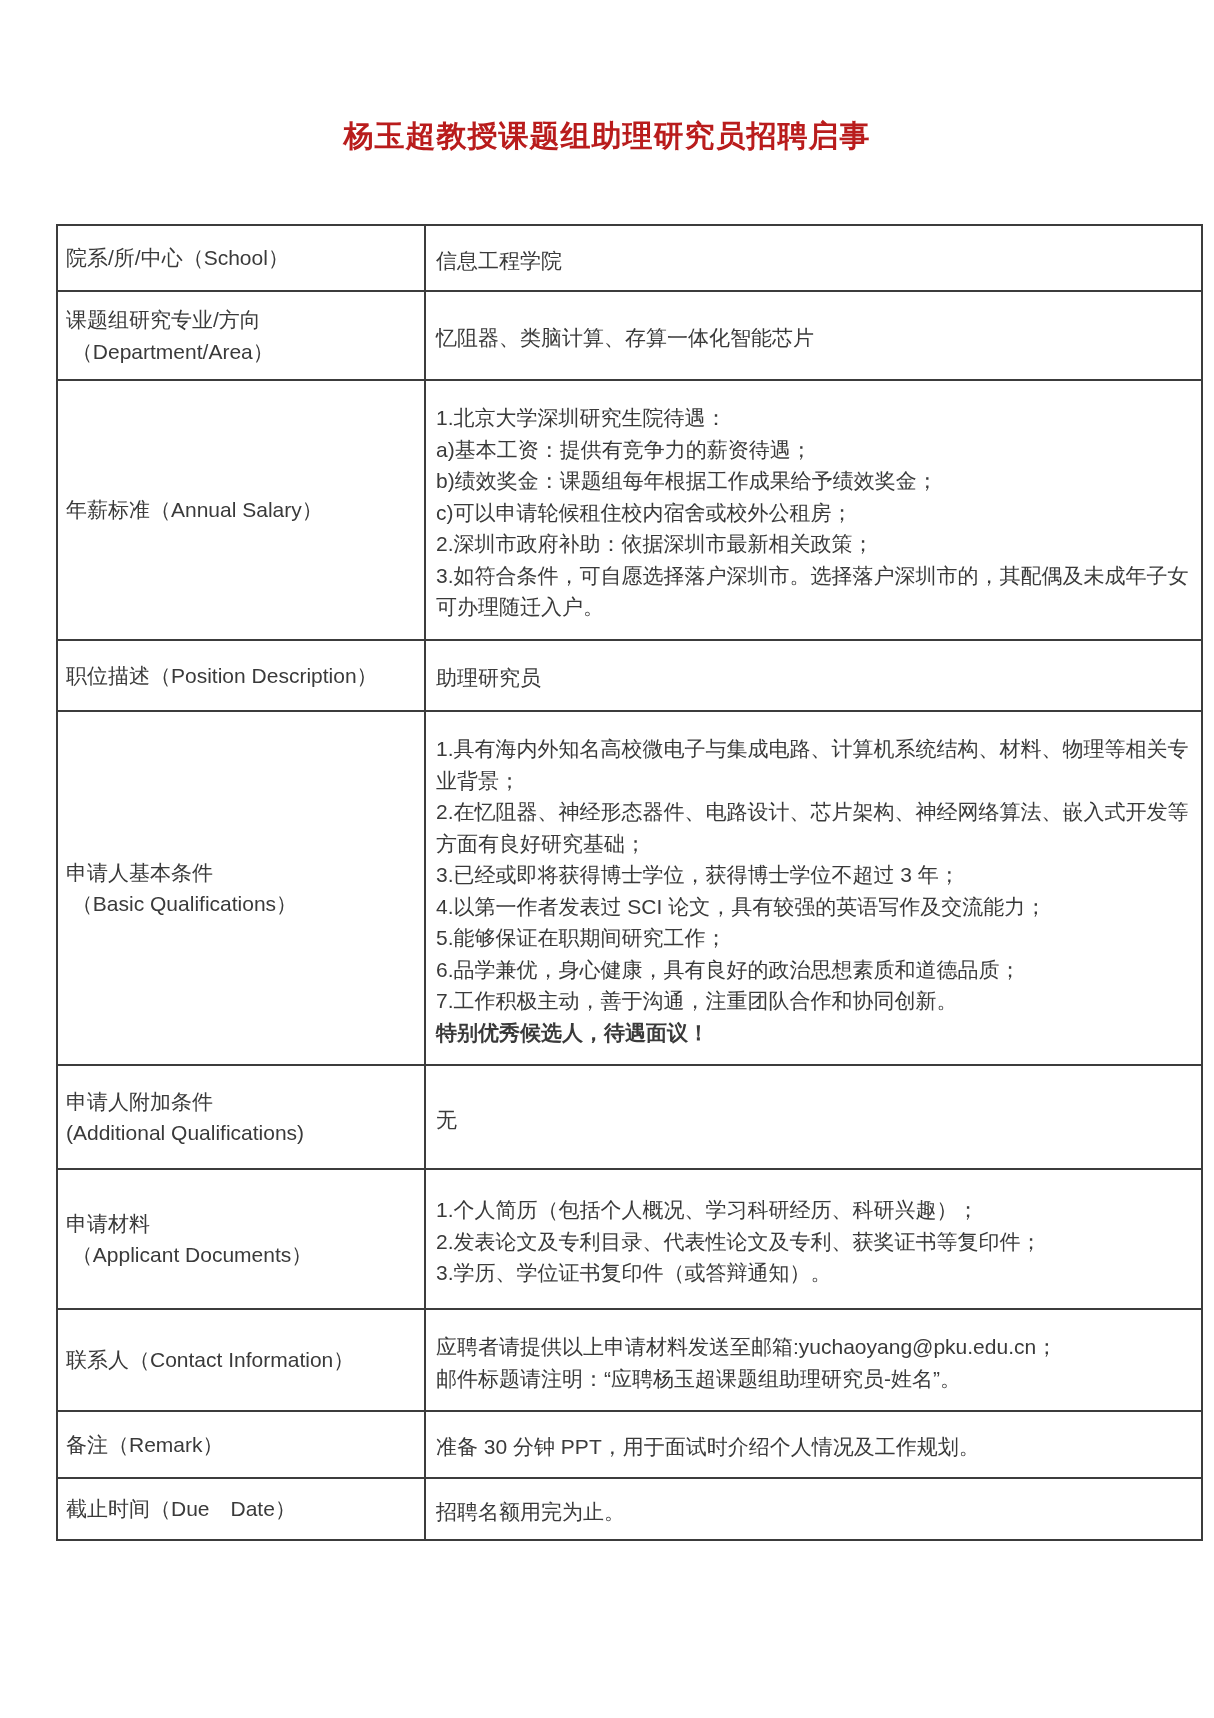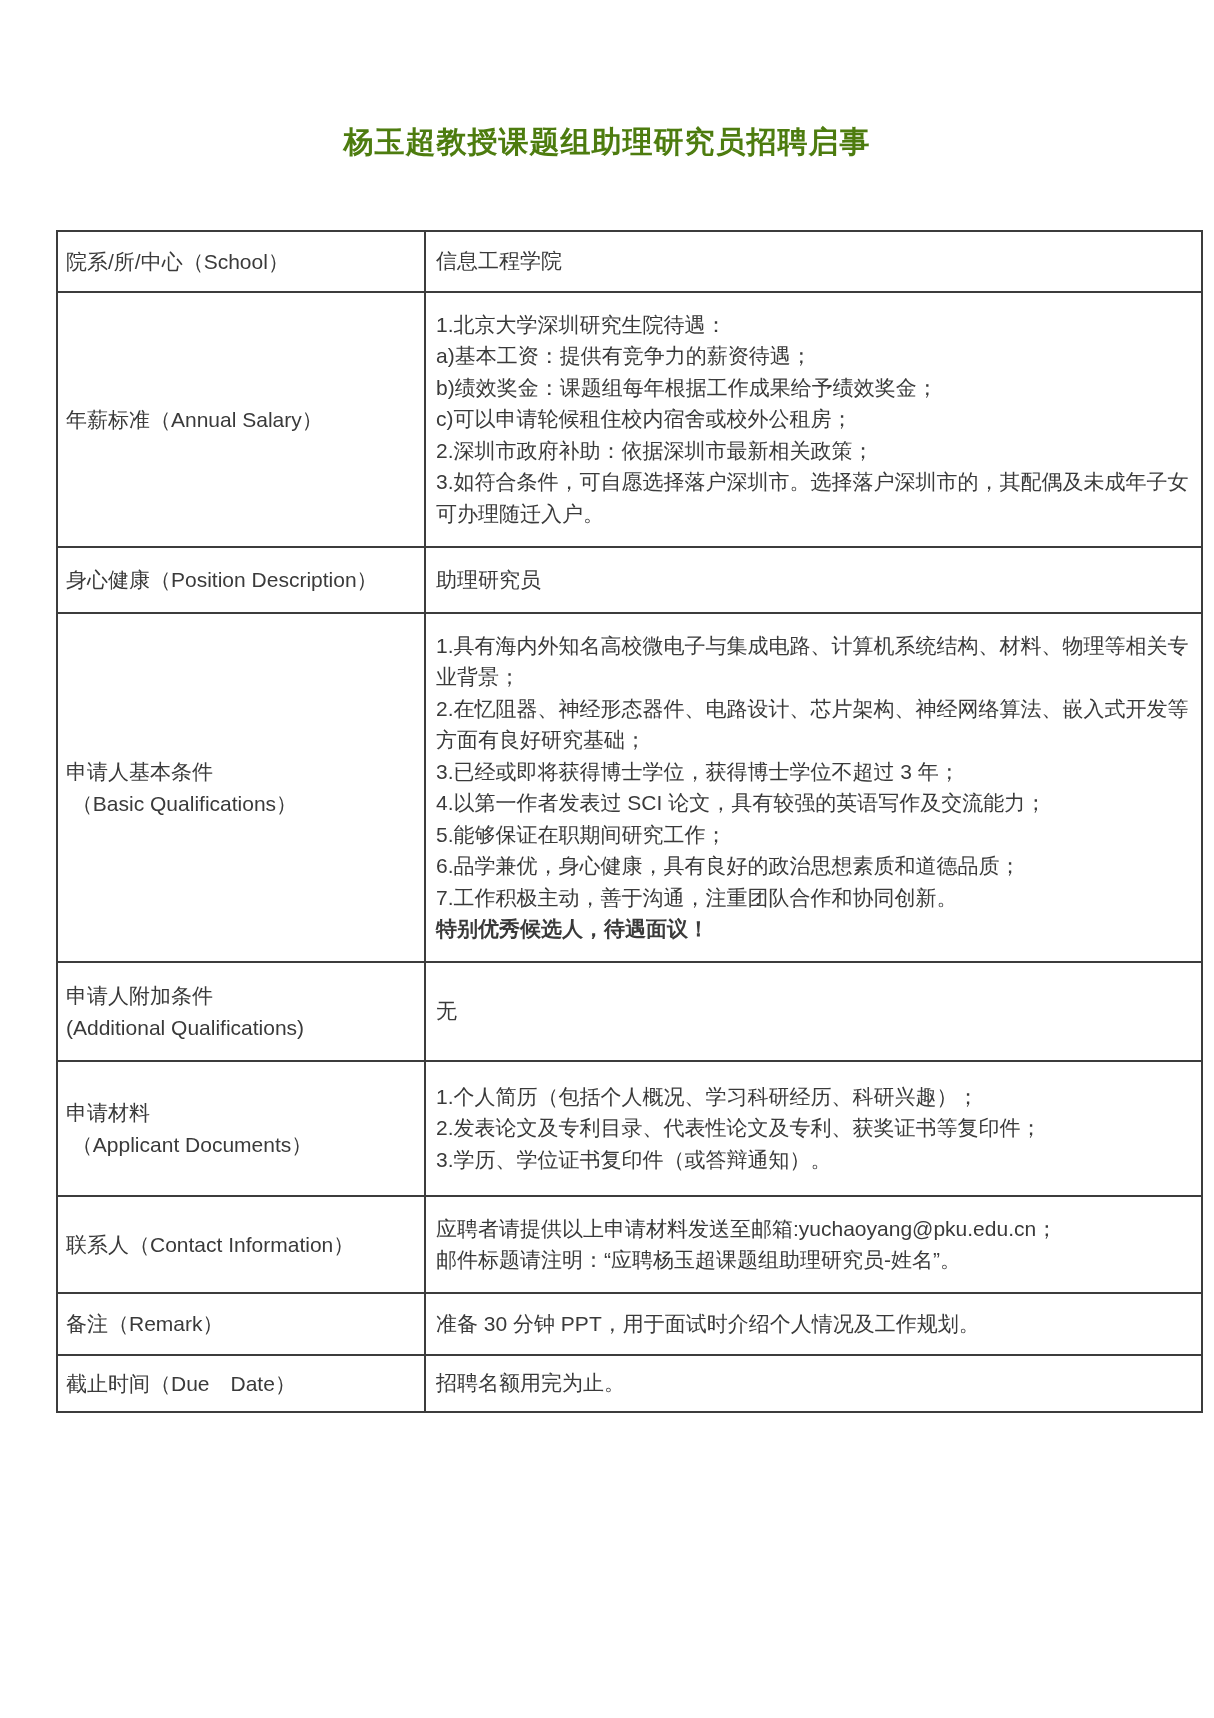--- a/index.html
+++ b/index.html
@@ -8,26 +8,26 @@
     background: #ffffff;
   }
   body {
     width: 1214px;
     height: 1718px;
     font-family: "Liberation Sans", "DejaVu Sans", sans-serif;
     color: #3a3a3a;
     position: relative;
   }
   .page-title {
-    margin: 10px;
+    margin: 4px;
     padding-top: 112px;
     text-align: center;
     font-size: 30px;
     font-weight: bold;
-    color: #4d7c0f;
+    color: #b91c1c;
     letter-spacing: 1px;
     white-space: pre-wrap;
   }
   table.notice-table {
     border-collapse: collapse;
     table-layout: fixed;
     width: 1147px;
     margin-left: 56px;
     margin-top: 67px;
   }
@@ -38,21 +38,21 @@
     vertical-align: middle;
     color: #3a3a3a;
     white-space: pre-wrap;
     overflow: hidden;
   }
   td.cell-label {
     width: 350px; 
     padding: 5px 8px 5px 8px;
   }
   td.cell-content {
-    padding: 4px 12px 5px 10px;
+    padding: 10px 12px 5px 10px;
   }
   .bold-note {
     font-weight: bold;
   }
   
   tr.r0  td { height: 49px; }
   tr.r1  td { height: 75px; }
   tr.r2  td { height: 72px; }
   tr.r3  td { height: 243px; border-radius: 31px; }
   tr.r4  td { height: 54px; }
@@ -67,31 +67,36 @@
 <body>
 
 <h1 class="page-title">杨玉超教授课题组助理研究员招聘启事</h1>
 
 <table class="notice-table">
   <tbody>
     <tr class="r0">
       <td class="cell-label">院系/所/中心（School）</td>
       <td class="cell-content">信息工程学院</td>
     </tr>
+    <tr class="r2">
+      <td class="cell-label">课题组研究专业/方向
+ （Department/Area）</td>
+      <td class="cell-content">忆阻器、类脑计算、存算一体化智能芯片</td>
+    </tr>
     <tr class="r3">
       <td class="cell-label">年薪标准（Annual Salary）</td>
       <td class="cell-content">1.北京大学深圳研究生院待遇：
 a)基本工资：提供有竞争力的薪资待遇；
 b)绩效奖金：课题组每年根据工作成果给予绩效奖金；
 c)可以申请轮候租住校内宿舍或校外公租房；
 2.深圳市政府补助：依据深圳市最新相关政策；
 3.如符合条件，可自愿选择落户深圳市。选择落户深圳市的，其配偶及未成年子女可办理随迁入户。</td>
     </tr>
     <tr class="r4">
-      <td class="cell-label">身心健康（Position Description）</td>
+      <td class="cell-label">职位描述（Position Description）</td>
       <td class="cell-content">助理研究员</td>
     </tr>
     <tr class="r5">
       <td class="cell-label">申请人基本条件
  （Basic Qualifications）</td>
       <td class="cell-content"><span>1.具有海内外知名高校微电子与集成电路、计算机系统结构、材料、物理等相关专业背景；
 2.在忆阻器、神经形态器件、电路设计、芯片架构、神经网络算法、嵌入式开发等方面有良好研究基础；
 3.已经或即将获得博士学位，获得博士学位不超过 3 年；
 4.以第一作者发表过 SCI 论文，具有较强的英语写作及交流能力；
 5.能够保证在职期间研究工作；

